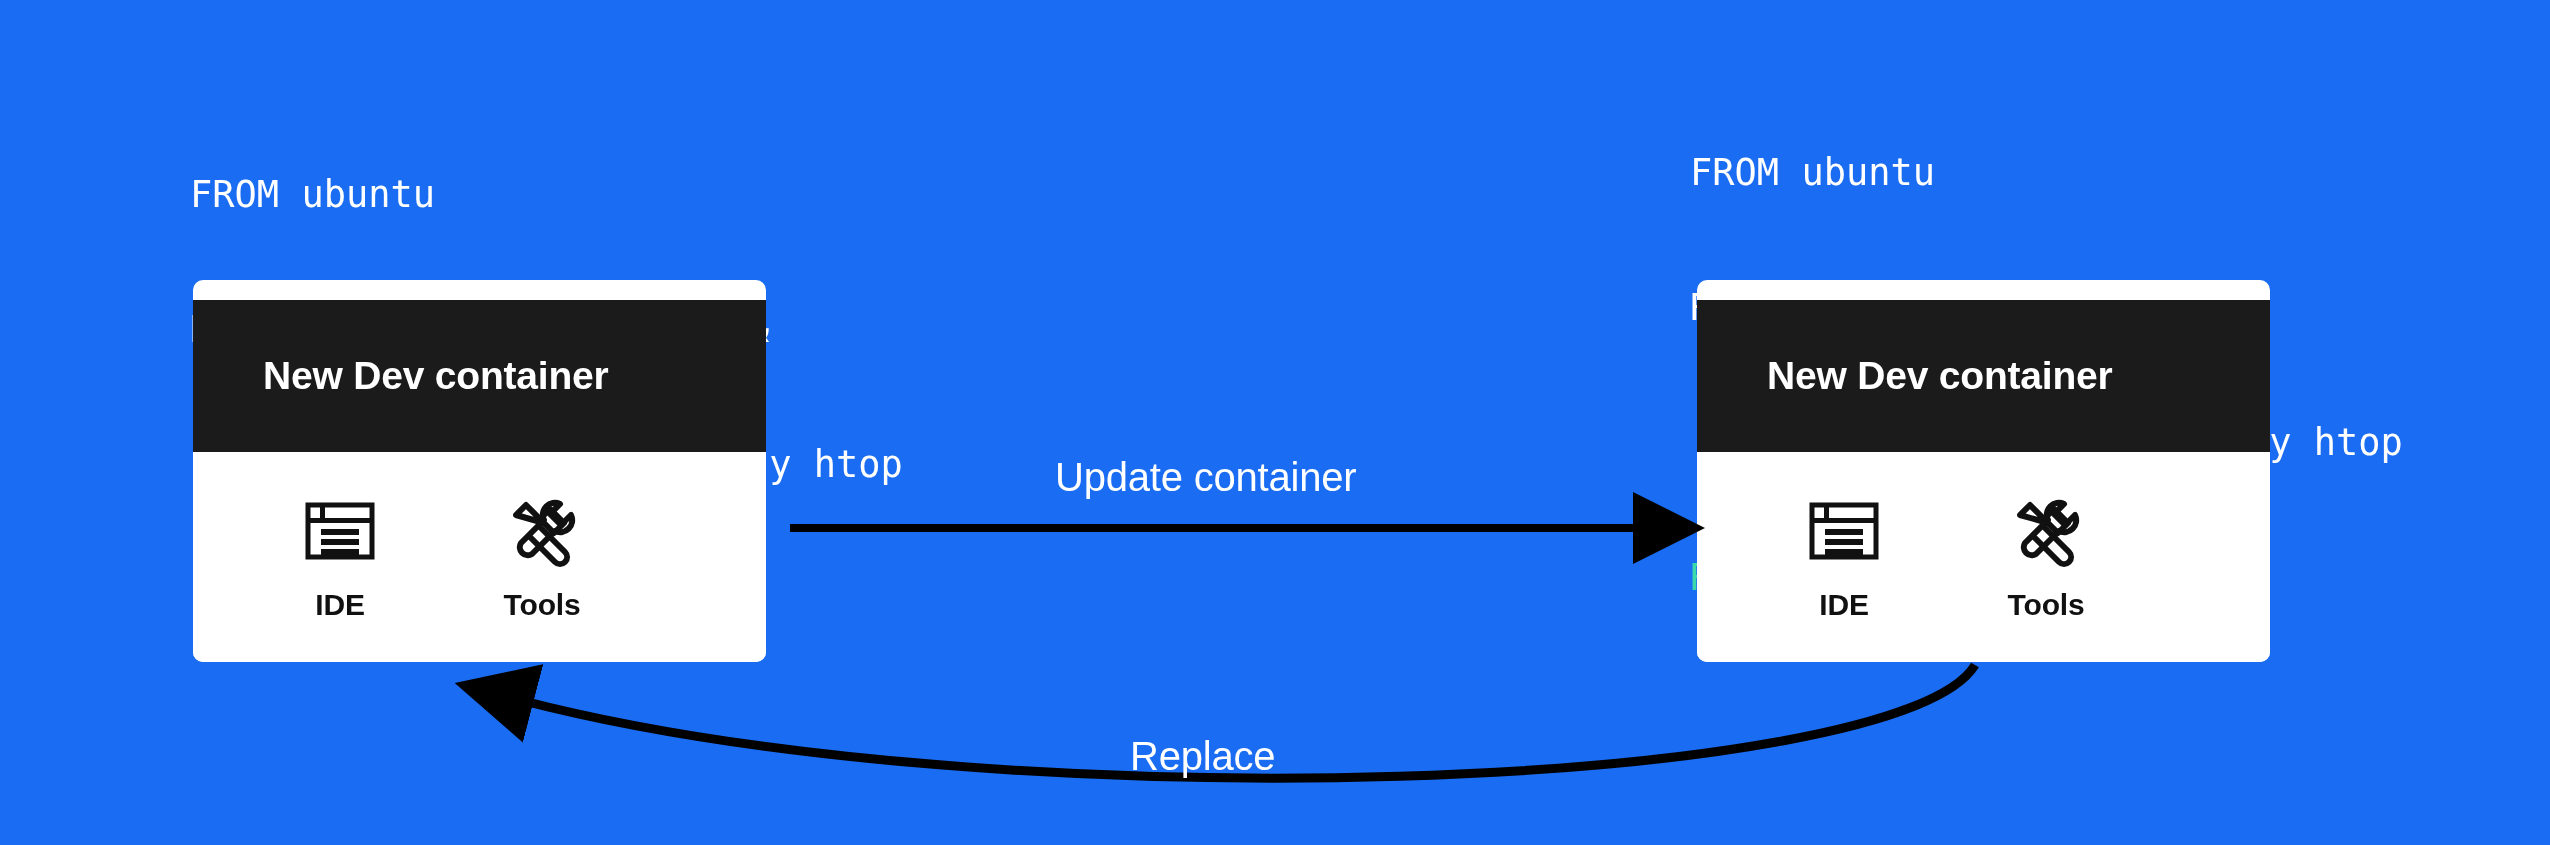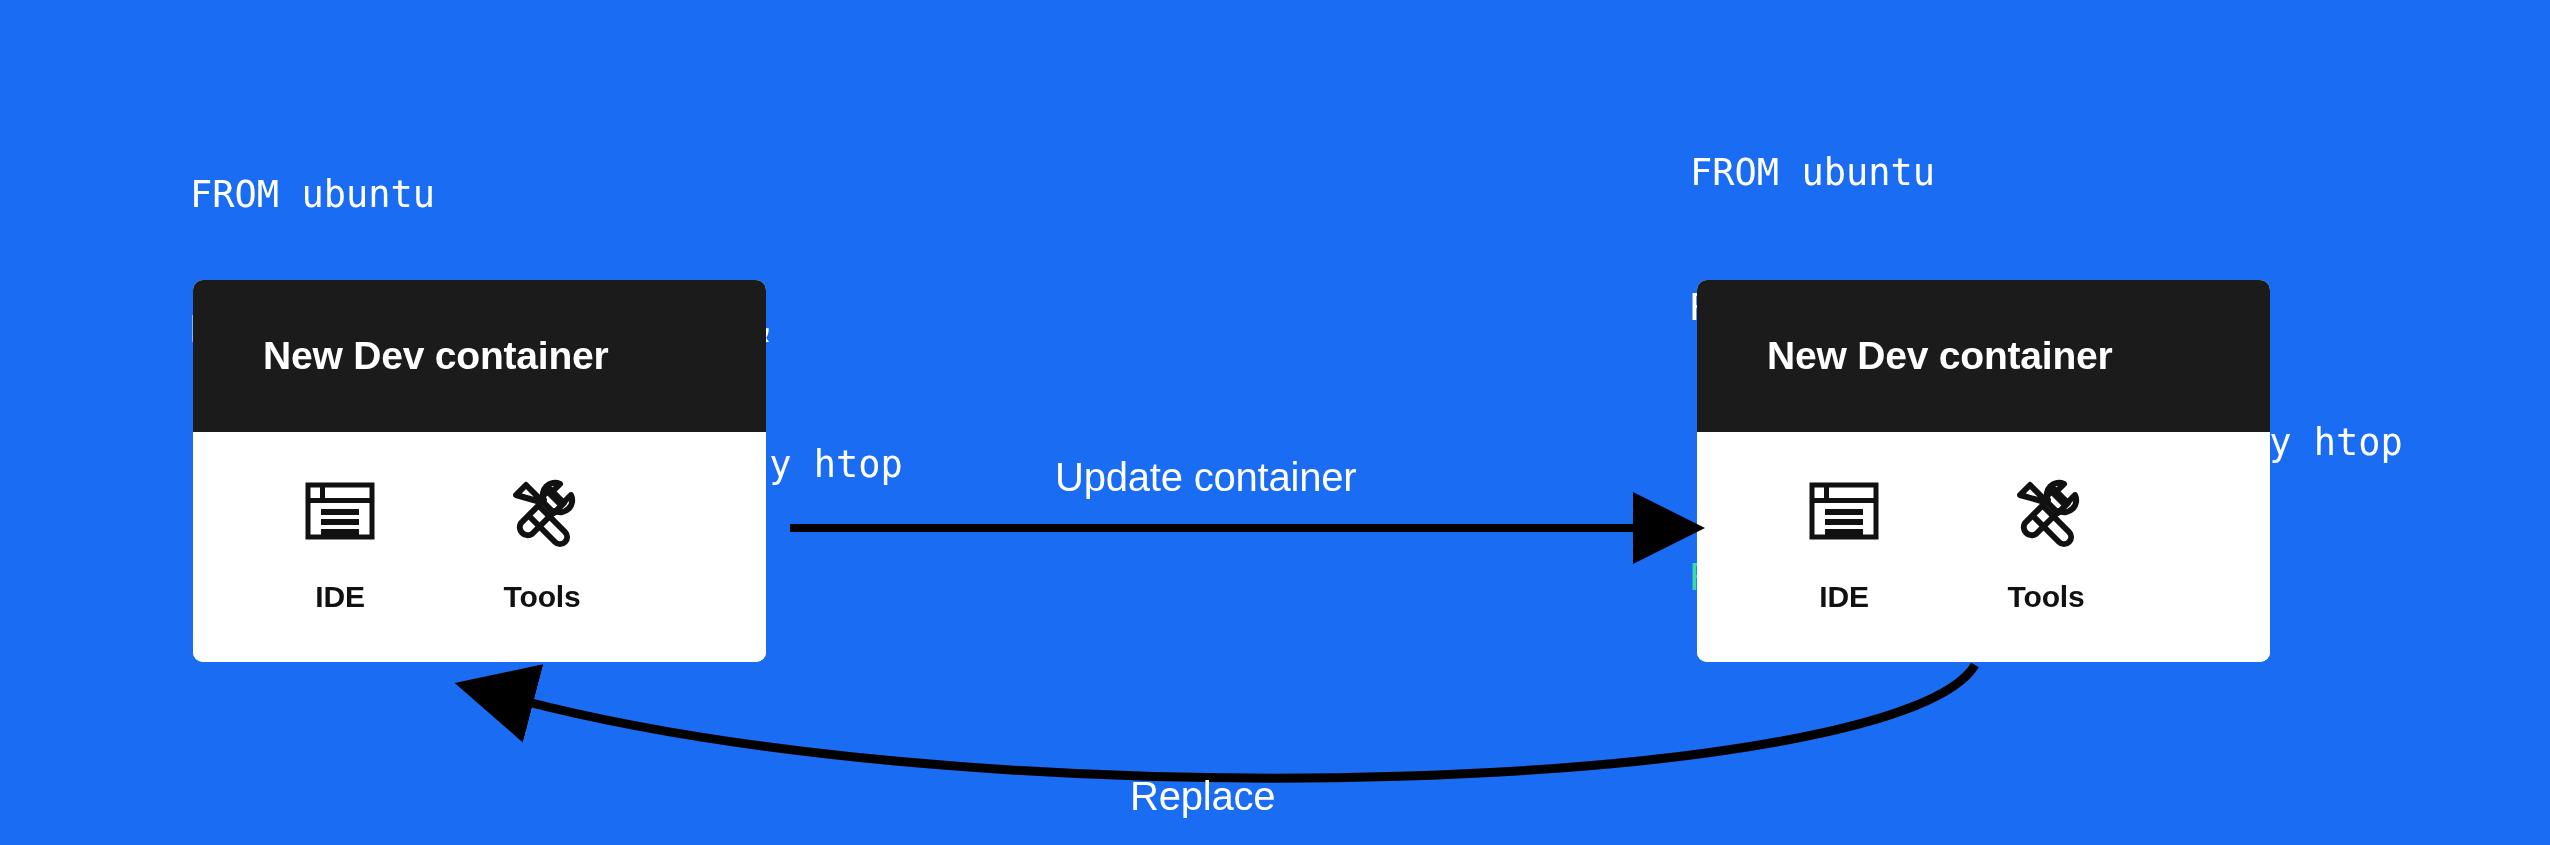--- a/index.html
+++ b/index.html
@@ -51,20 +51,21 @@
   #card-left  { left: 193px;  top: 280px; width: 573px; height: 382px; }
   #card-right { left: 1697px; top: 280px; width: 573px; height: 382px; }
 
   .card-header {
     height: 152px;
     background: #1b1b1b;
     display: flex;
     align-items: center;
     padding-left: 70px;
     box-sizing: border-box;
+    margin-top: 20px;
   }
   .card-header-title {
     color: #ffffff;
     font-size: 39px;
     font-weight: bold;
     letter-spacing: -0.2px;
   }
 
   .card-body {
     height: 230px;
@@ -82,21 +83,21 @@
     flex-direction: column;
     align-items: center;
     width: 110px;
   }
   .card-item-icon {
     width: 78px;
     height: 78px;
     display: block;
   }
   .card-item-label {
-    margin-top: 30px;
+    margin-top: 18px;
     font-size: 30px;
     font-weight: bold;
     color: #111111;
     letter-spacing: -0.2px;
   }
 
   
   .arrow-layer {
     position: absolute;
     inset: 0;
@@ -107,21 +108,21 @@
 
   .arrow-label {
     position: absolute;
     color: #ffffff;
     font-size: 40px;
     font-weight: normal;
     letter-spacing: -0.2px;
     white-space: nowrap;
   }
   #label-update  { left: 1055px; top: 455px; }
-  #label-replace { left: 1130px; top: 774px; }
+  #label-replace { left: 1130px; top: 734px; }
 </style>
 </head>
 <body>
 
 <div class="stage">
 
   <div class="code-block" id="code-left">
     <span class="code-line">FROM ubuntu</span>
     <span class="code-line">RUN sudo apt-get update &amp;&amp;</span>
     <span class="code-line">    sudo apt-get install -y htop</span>

